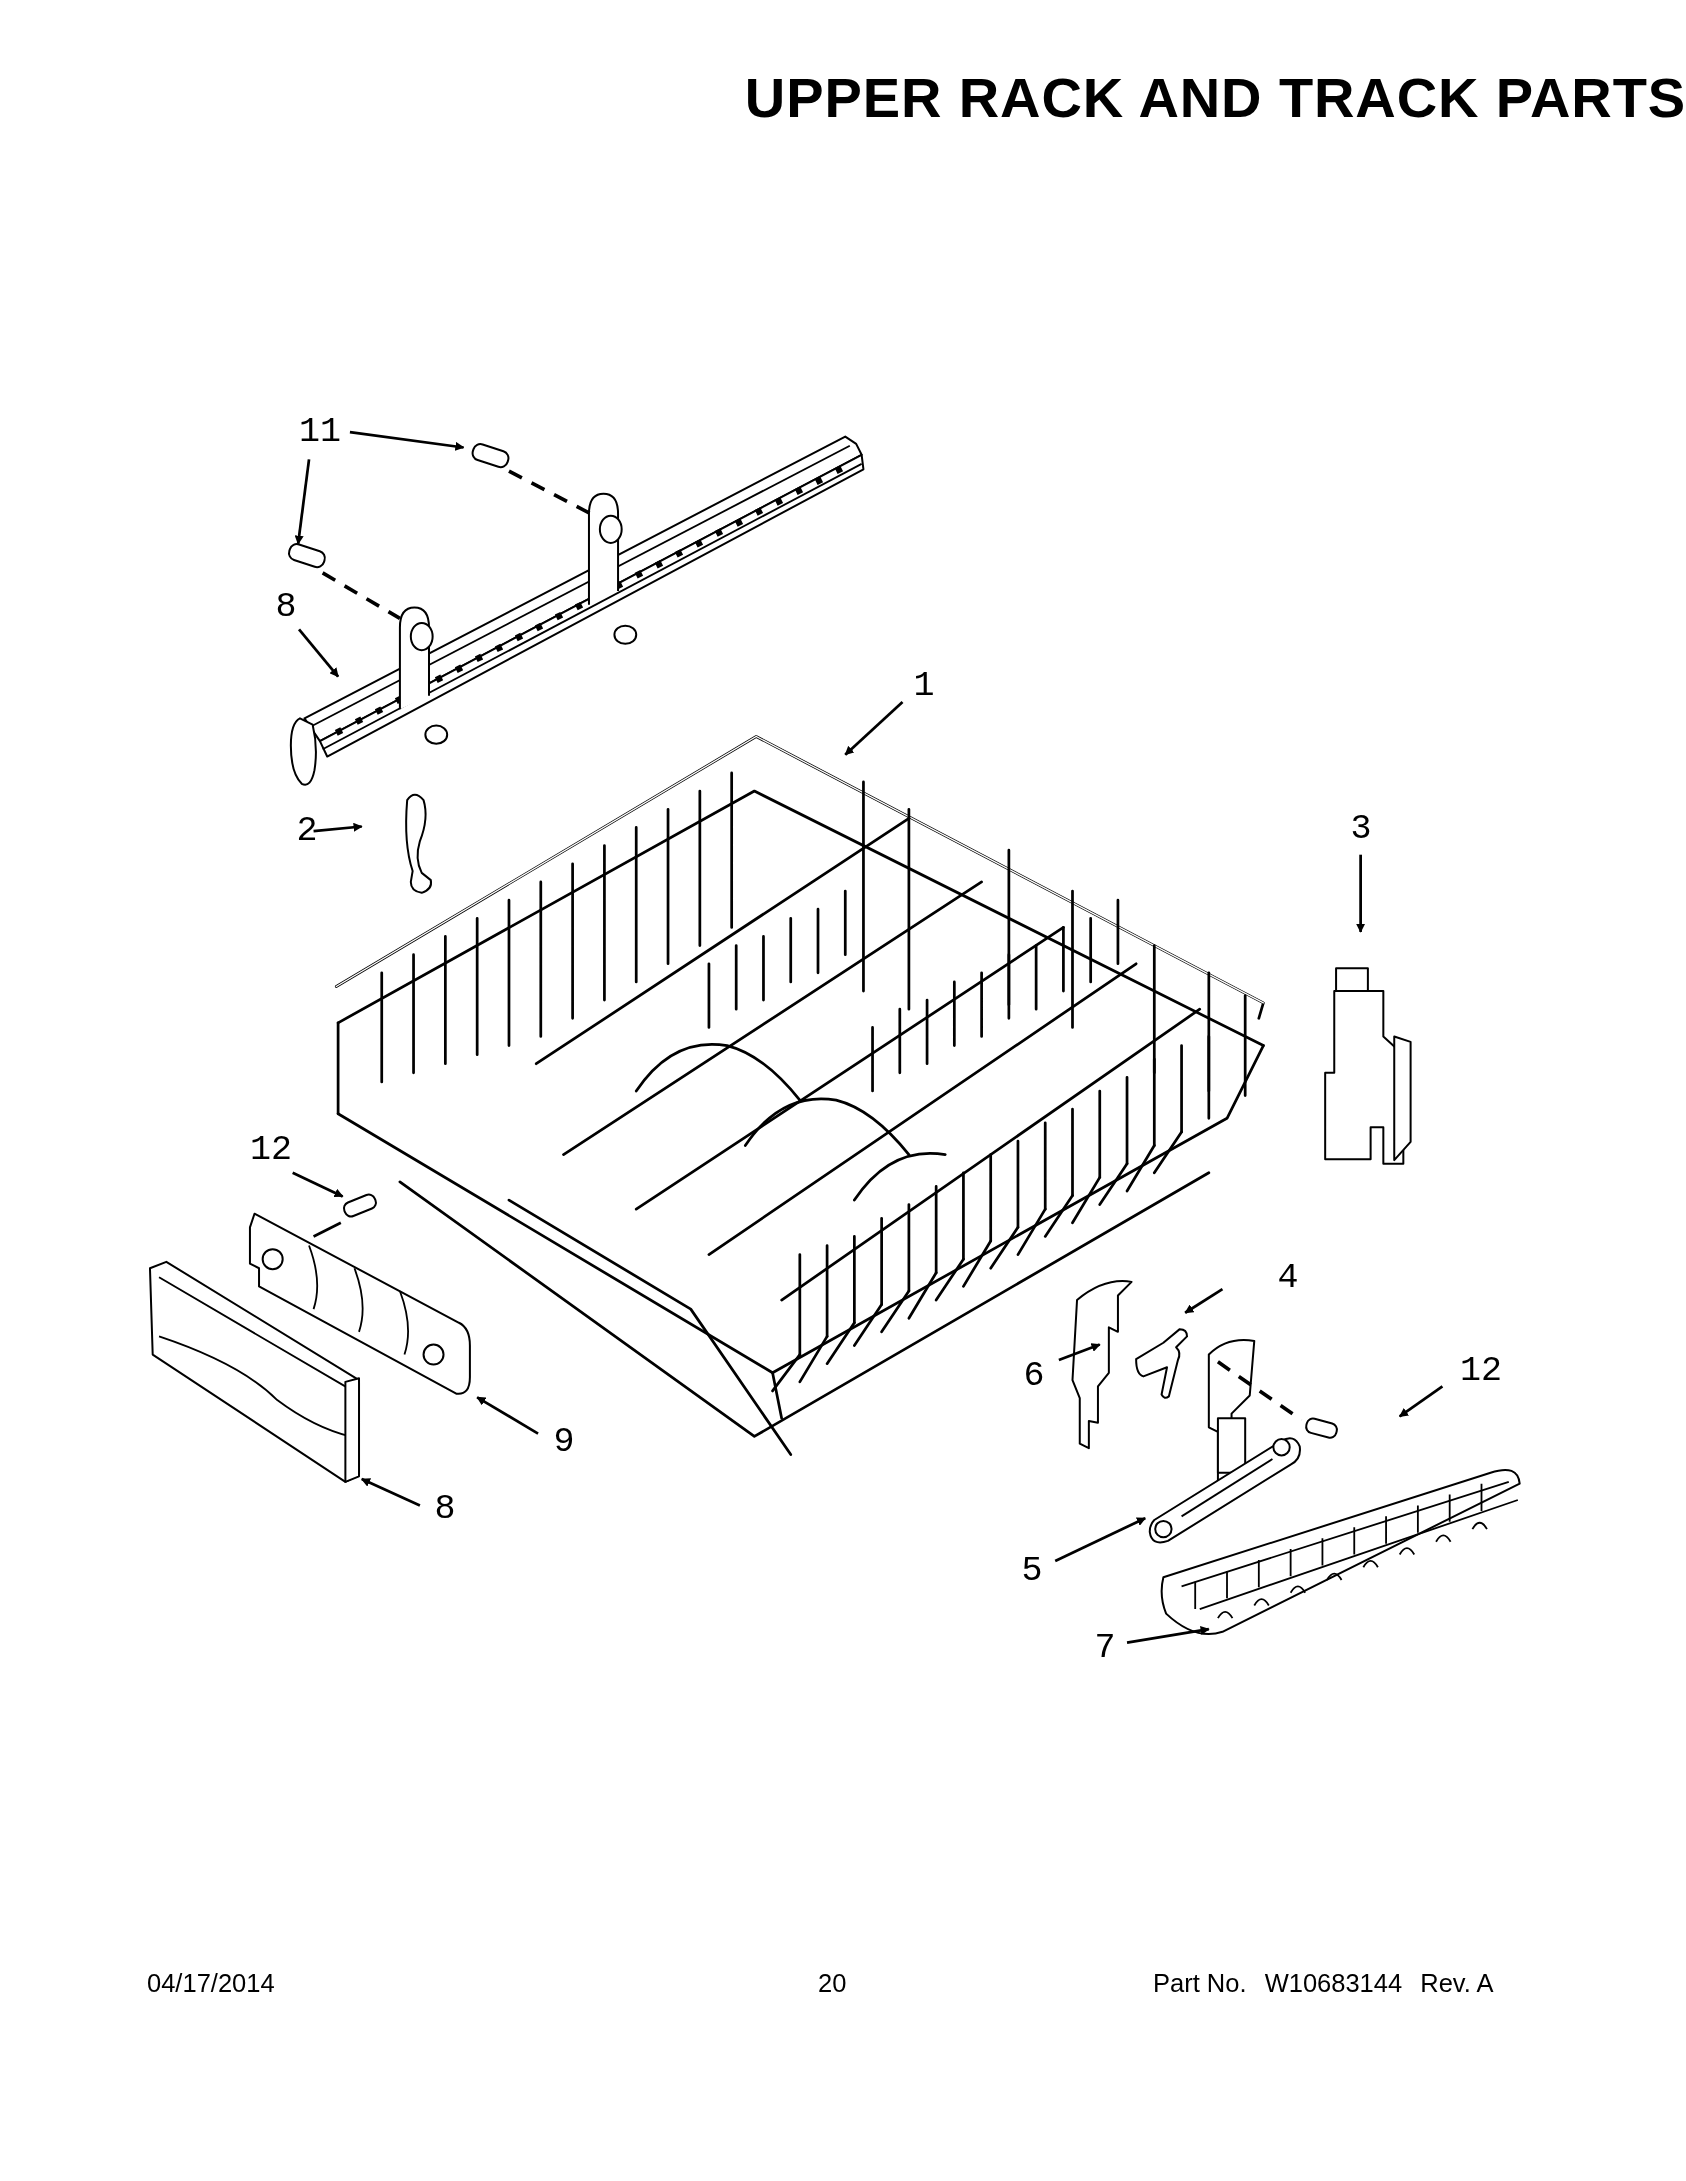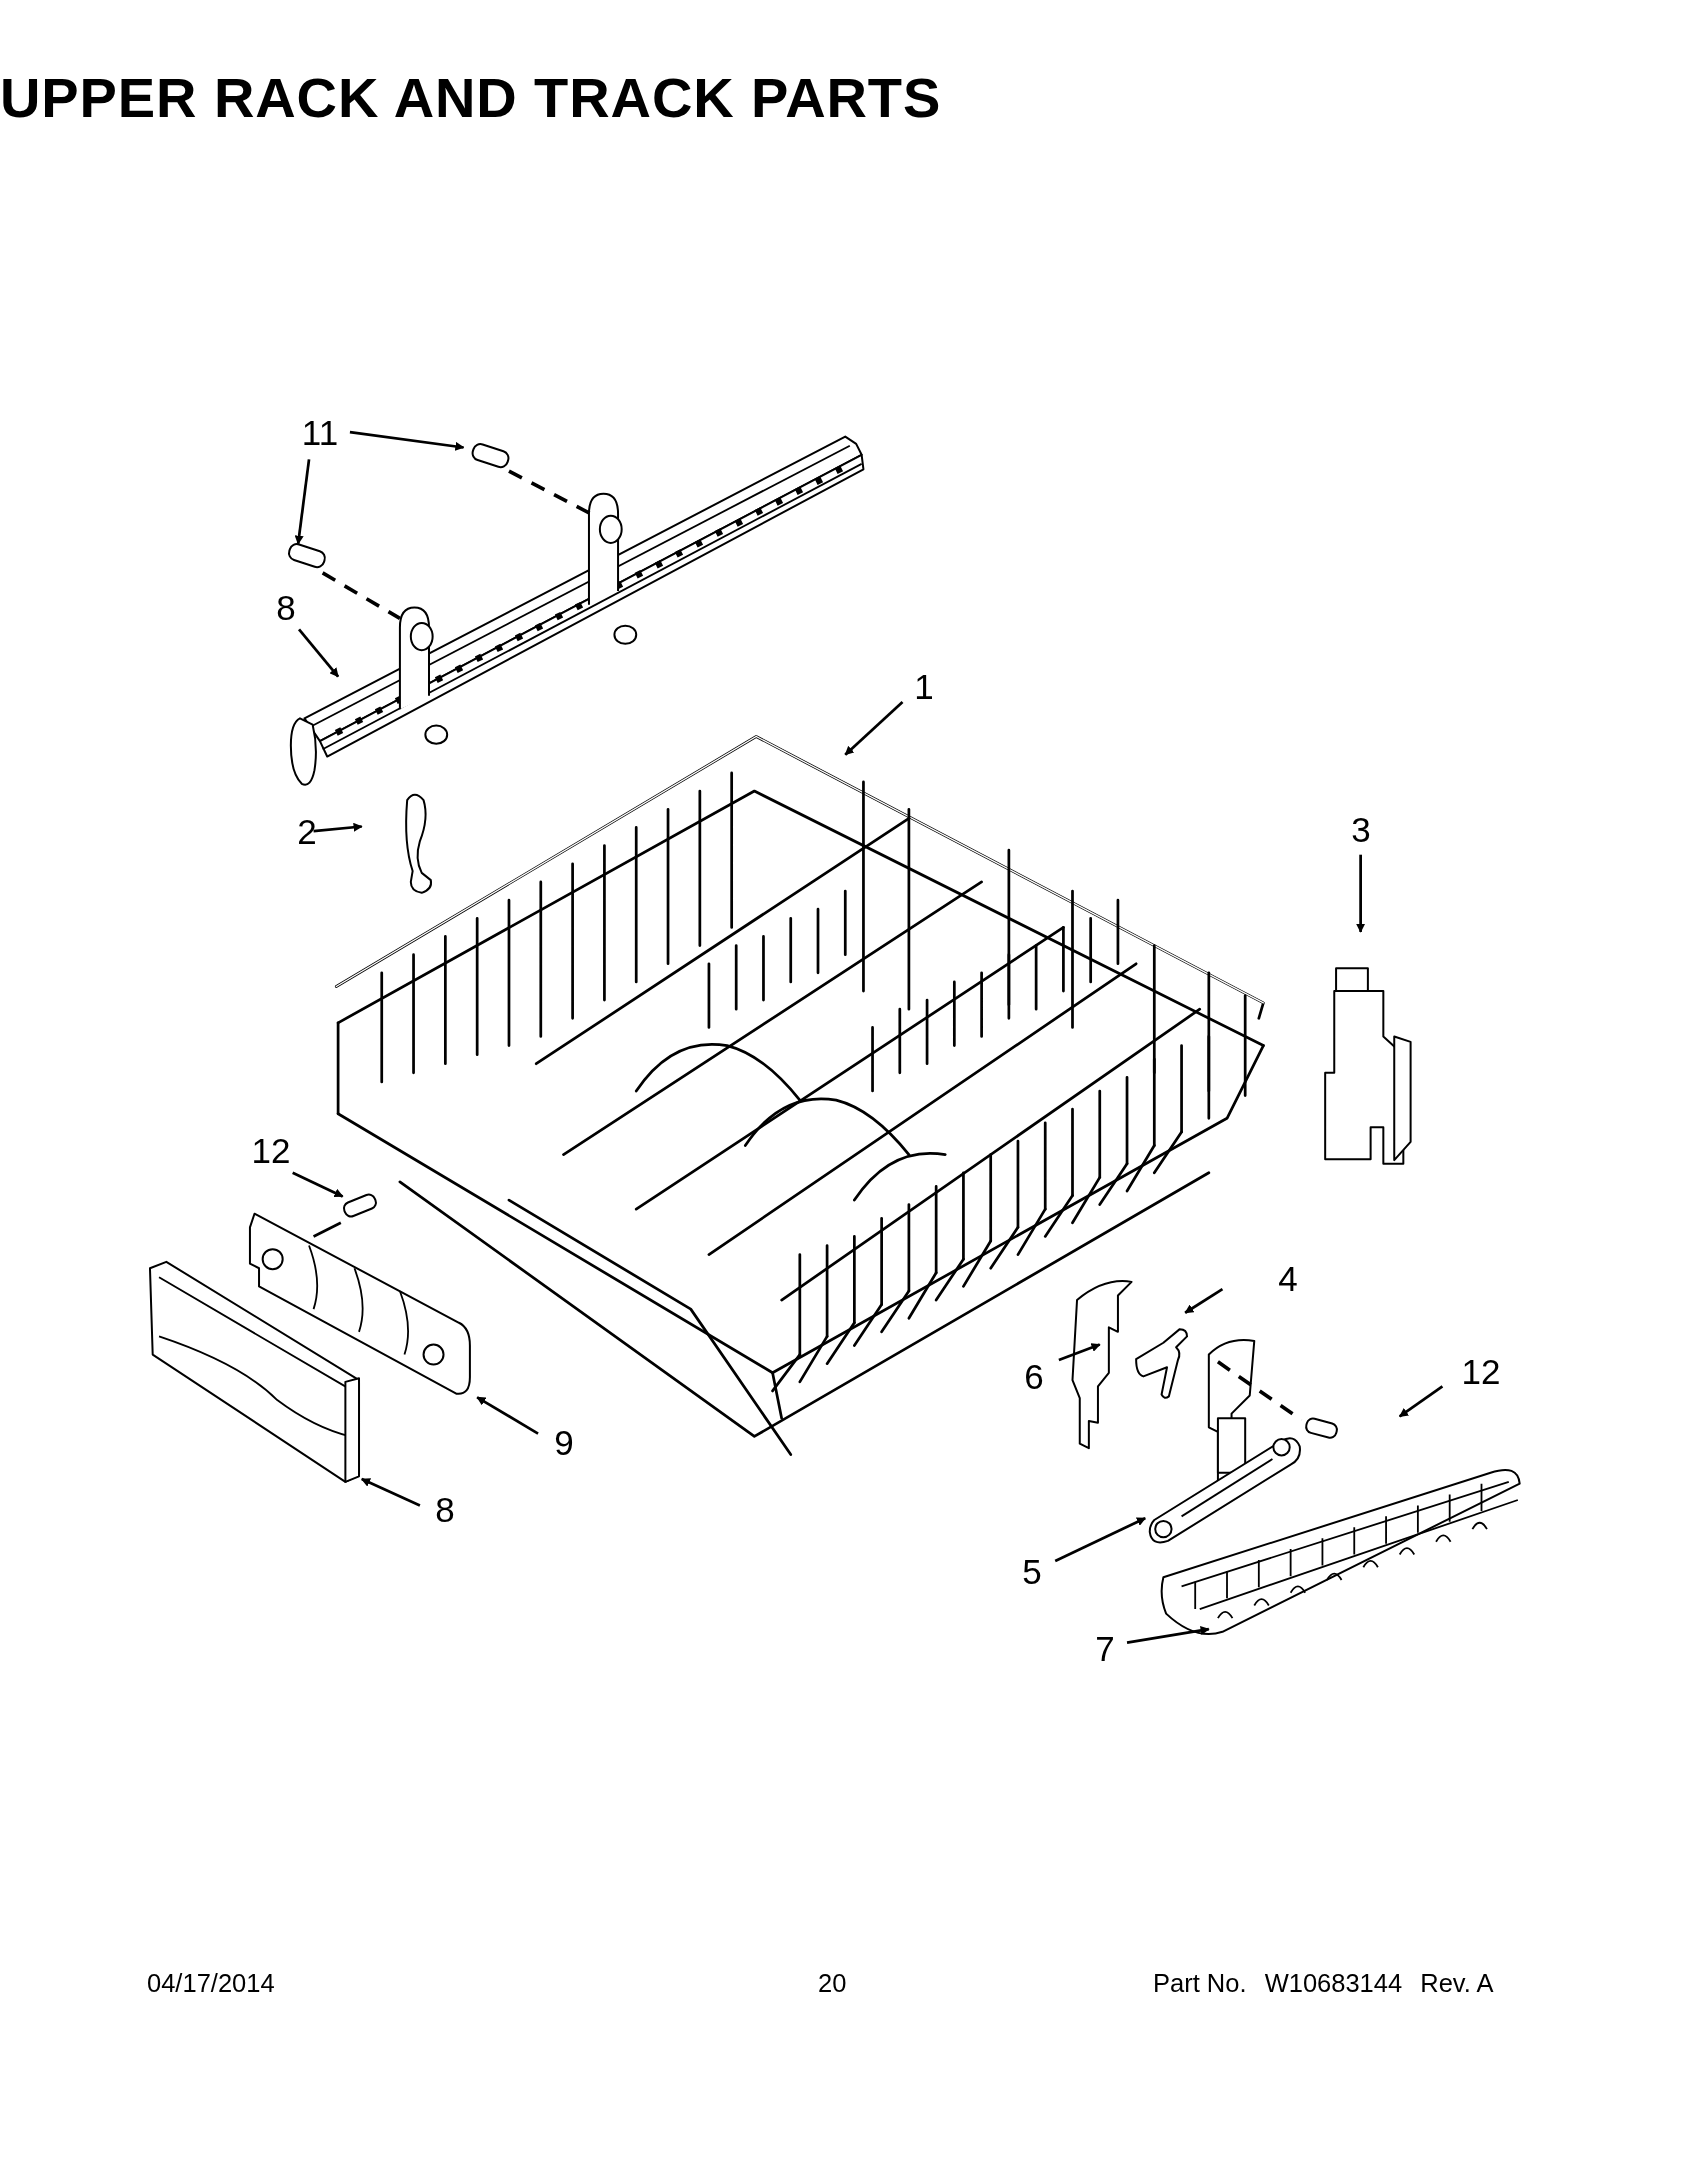--- a/index.html
+++ b/index.html
@@ -1,19 +1,19 @@
 <!DOCTYPE html>
 <html style="font-size:14.5px"><head>
 <meta charset="utf-8">
 <style>
   html, body { margin: 0; padding: 0; background: #ffffff; }
   body { width: 1686px; height: 2182px; position: relative; overflow: hidden; font-family: "Liberation Sans", sans-serif; color: #000; }
-  .title { position: absolute; left: 0; width: 1686px; top: 65px; text-align: left; font-size: 56px; font-weight: bold; letter-spacing: 0.9px; }
+  .title { position: absolute; left: 0; width: 1686px; top: 65px; text-align: right; font-size: 56px; font-weight: bold; letter-spacing: 0.9px; }
   .diagram { position: absolute; left: 0; top: 0; width: 1686px; height: 2182px; }
-  .callout { position: absolute; font-size: 35px; line-height: 1; transform: translate(-50%, -50%); }
+  .callout { position: absolute; font-size: 35px; line-height: 1; transform: translate(-50%, -50%); font-family: Liberation Mono, monospace; }
   .footer { position: absolute; top: 1969px; font-size: 25.5px; }
   .footer-date { left: 147px; }
   .footer-page { left: 818px; }
   .footer-part { left: 1120px; margin-left: 33px; }
   .footer-part span + span { margin-left: 11px; }
   svg .w { fill: none; stroke: #000; stroke-width: 3; stroke-linecap: round; stroke-linejoin: round; }
   svg .wi { fill: none; stroke: #fff; stroke-width: 1.4; stroke-linecap: round; }
   svg .p { fill: #fff; stroke: #000; stroke-width: 2.2; stroke-linejoin: round; }
   svg .l { fill: none; stroke: #000; stroke-width: 2; }
   svg .ld { fill: none; stroke: #000; stroke-width: 4; stroke-dasharray: 16 12; }

